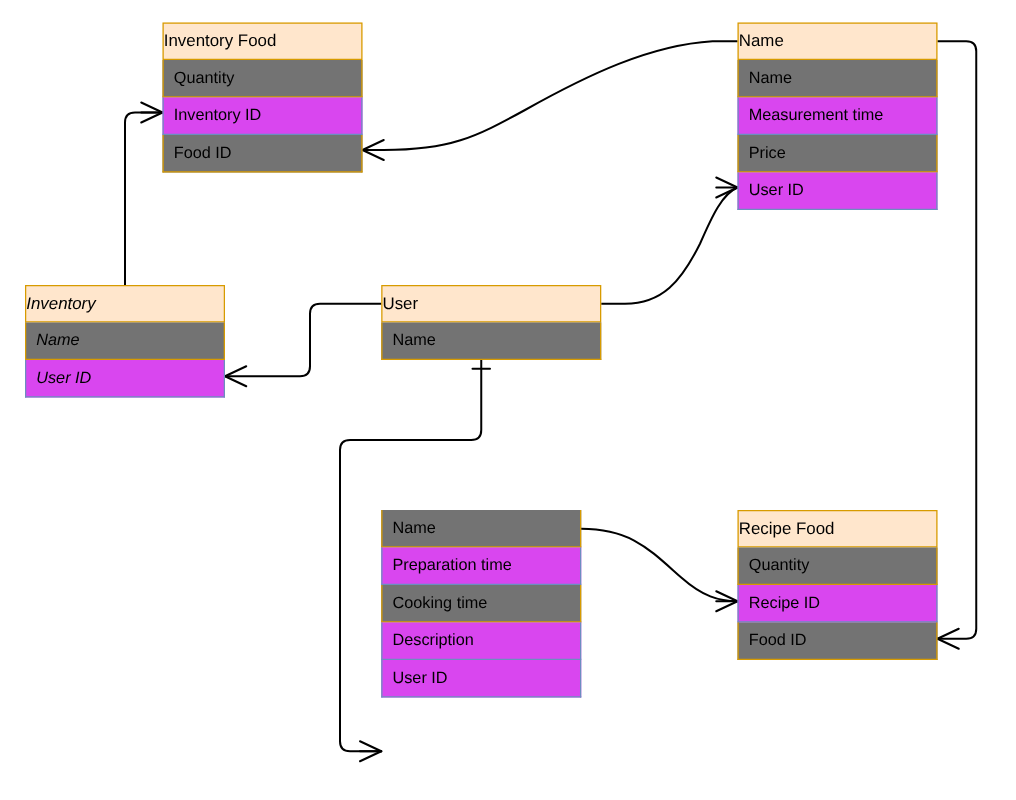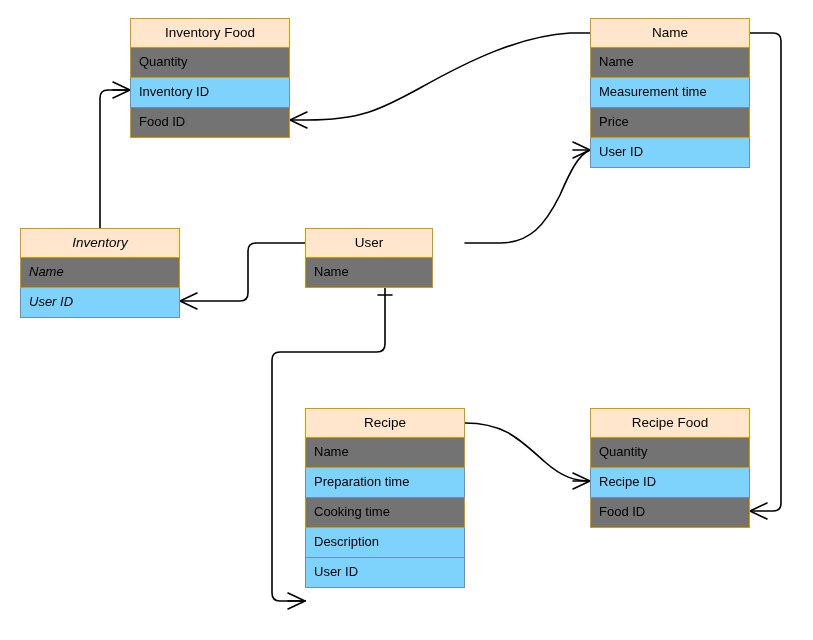--- a/index.html
+++ b/index.html
@@ -30,39 +30,38 @@
   .entity {
     position: absolute;
     box-sizing: border-box;
   }
   .entity-header {
     box-sizing: border-box;
     background: #ffe6cc;
     border: 1px solid #d79b00;
     height: 30px;
     line-height: 28px;
-    text-align: center;
     font-size: 13.5px;
     color: #000000;
   }
   .attr {
     box-sizing: border-box;
     height: 30px;
     line-height: 28px;
     font-size: 13px;
     color: #000000;
     padding-left: 8px;
     border: 1px solid #d79b00;
     border-top: none;
     background: #737373;
     white-space: nowrap;
     overflow: hidden;
   }
   .attr.key {
-    background: #7dd3fc;
+    background: #d946ef;
     border: 1px solid #6c8ebf;
     border-top: none;
   }
 </style>
 </head>
 <body>
 
 <div id="canvas">
 
   <svg id="edges" viewBox="0 0 813 640" width="813" height="640" xmlns="http://www.w3.org/2000/svg">
@@ -133,27 +132,26 @@
     <div class="attr">Price</div>
     <div class="attr key">User ID</div>
   </div>
 
   <div class="entity" style="left:20px; top:228px; width:160px;font-style:italic;">
     <div class="entity-header">Inventory</div>
     <div class="attr">Name</div>
     <div class="attr key">User ID</div>
   </div>
 
-  <div class="entity" style="left:305px; top:228px; width:128px;">
+  <div class="entity" style="left:305px; top:228px; width:176px;">
     <div class="entity-header">User</div>
     <div class="attr">Name</div>
   </div>
 
   <div class="entity" style="left:305px; top:408px; width:160px;">
-    <div class="entity-header">Recipe</div>
     <div class="attr">Name</div>
     <div class="attr key">Preparation time</div>
     <div class="attr">Cooking time</div>
     <div class="attr key">Description</div>
     <div class="attr key">User ID</div>
   </div>
 
   <div class="entity" style="left:590px; top:408px; width:160px;border-radius:31px;">
     <div class="entity-header">Recipe Food</div>
     <div class="attr">Quantity</div>

